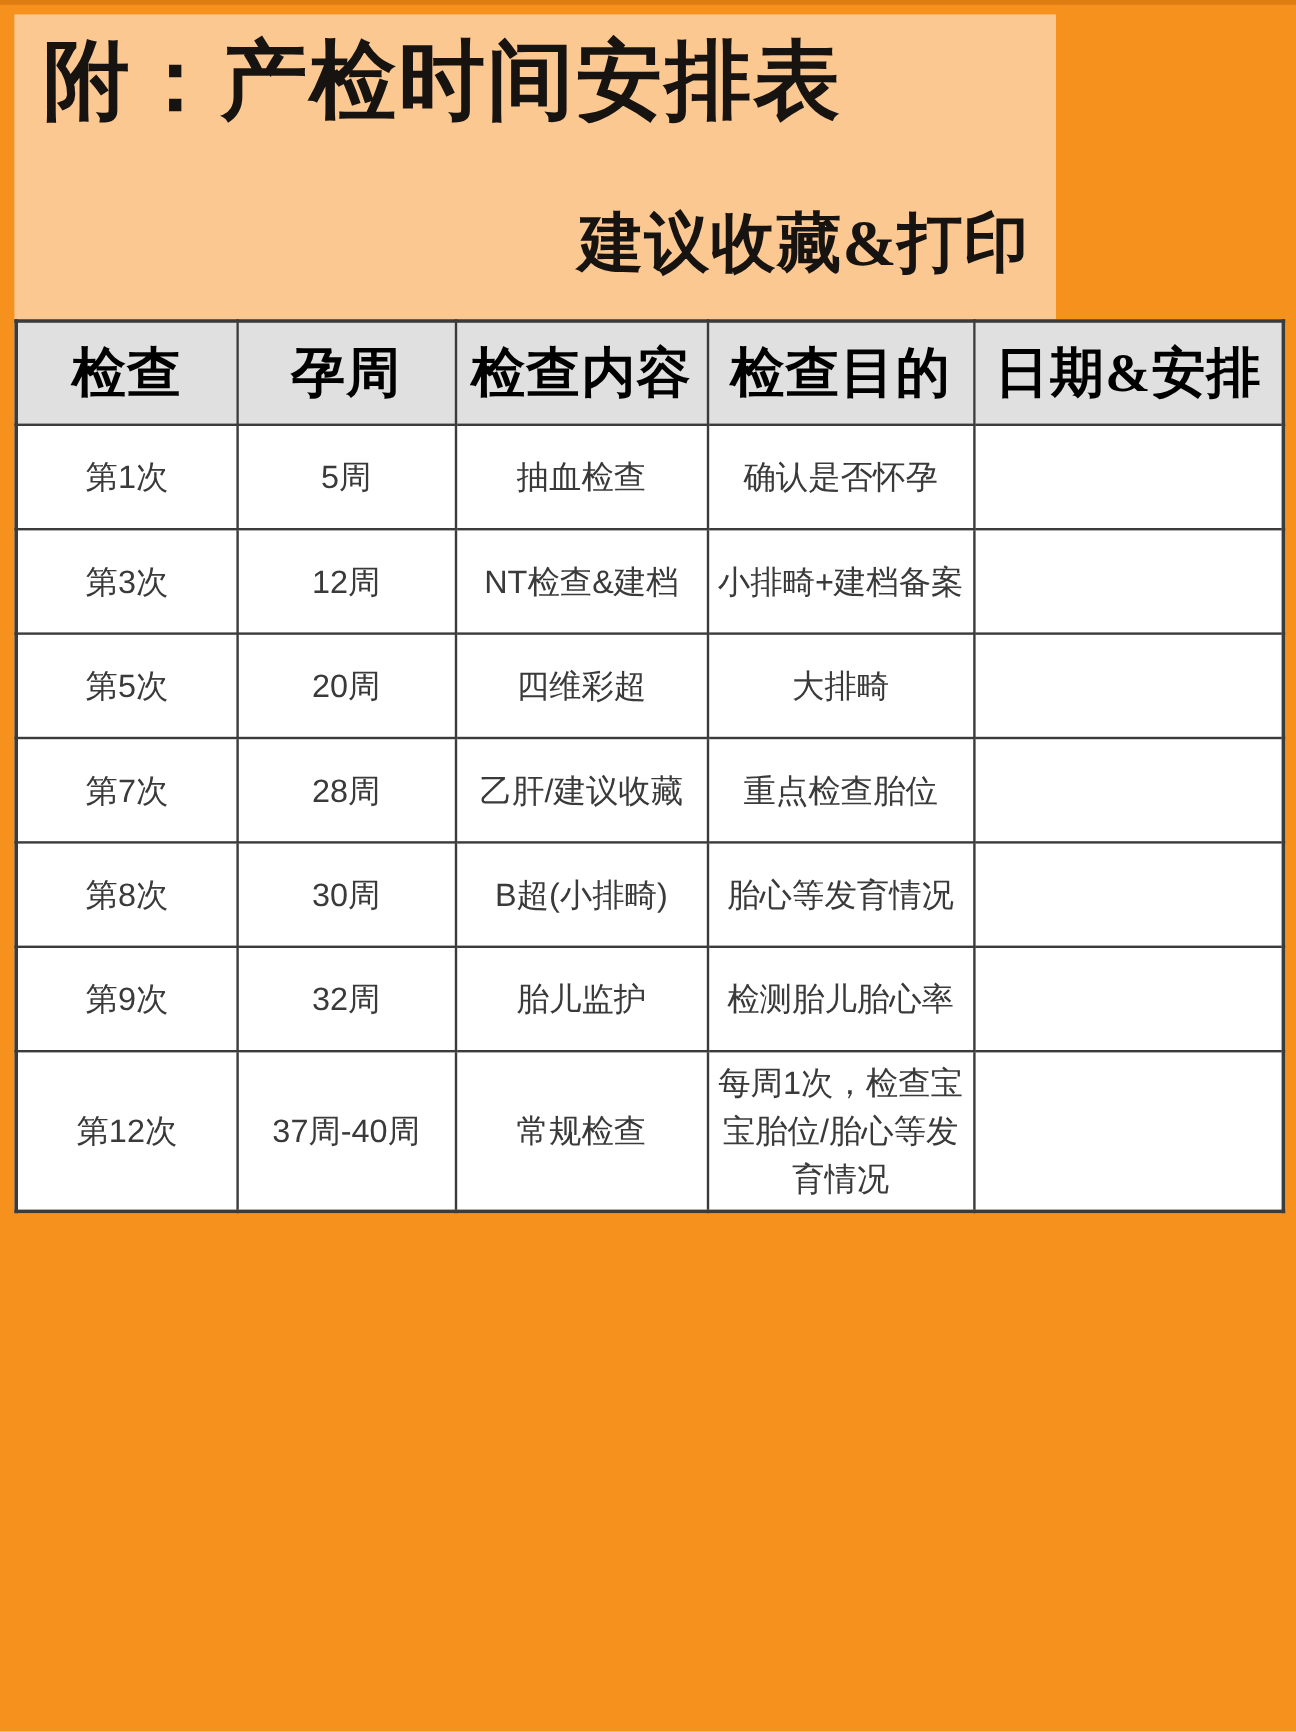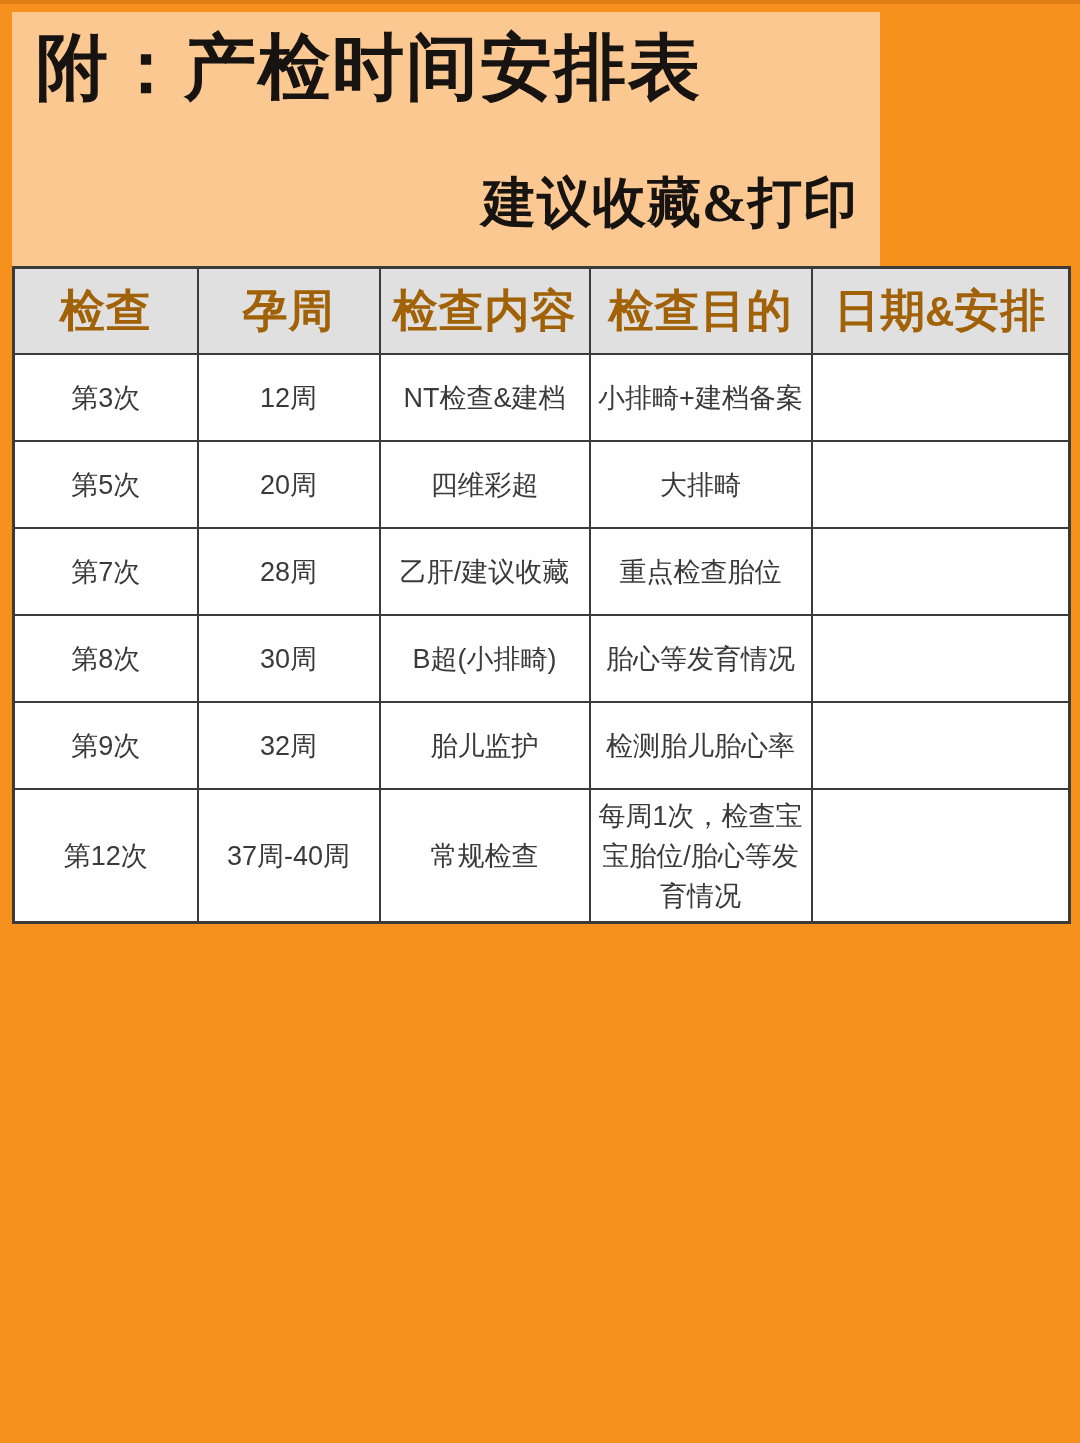--- a/index.html
+++ b/index.html
@@ -55,24 +55,24 @@
     border:3px solid #3B3B3B;
   }
   .schedule th, .schedule td {
     border:2px solid #3B3B3B;
     text-align:center;
     vertical-align:middle;
     overflow:hidden;
   }
   .schedule th {
     background:#E0E0E0;
-    font-family:Liberation Mono, monospace;
+    font-family:Liberation Serif, serif;
     font-weight:900;
     font-size:45px;
-    color:#a16207;
+    color:#000000;
     height:82px;
     letter-spacing:1px;
   }
   .schedule td {
     font-size:27px;
     color:#3A3A3A;
     line-height:40px;
     height:85px;
     padding:0 5px;
     word-break:break-all;
@@ -101,20 +101,27 @@
     <thead>
       <tr>
         <th>检查</th>
         <th>孕周</th>
         <th>检查内容</th>
         <th>检查目的</th>
         <th>日期&amp;安排</th>
       </tr>
     </thead>
     <tbody>
+      <tr>
+        <td>第1次</td>
+        <td>5周</td>
+        <td>抽血检查</td>
+        <td>确认是否怀孕</td>
+        <td></td>
+      </tr>
       <tr>
         <td>第3次</td>
         <td>12周</td>
         <td>NT检查&amp;建档</td>
         <td>小排畸+建档备案</td>
         <td></td>
       </tr>
       <tr>
         <td>第5次</td>
         <td>20周</td>

